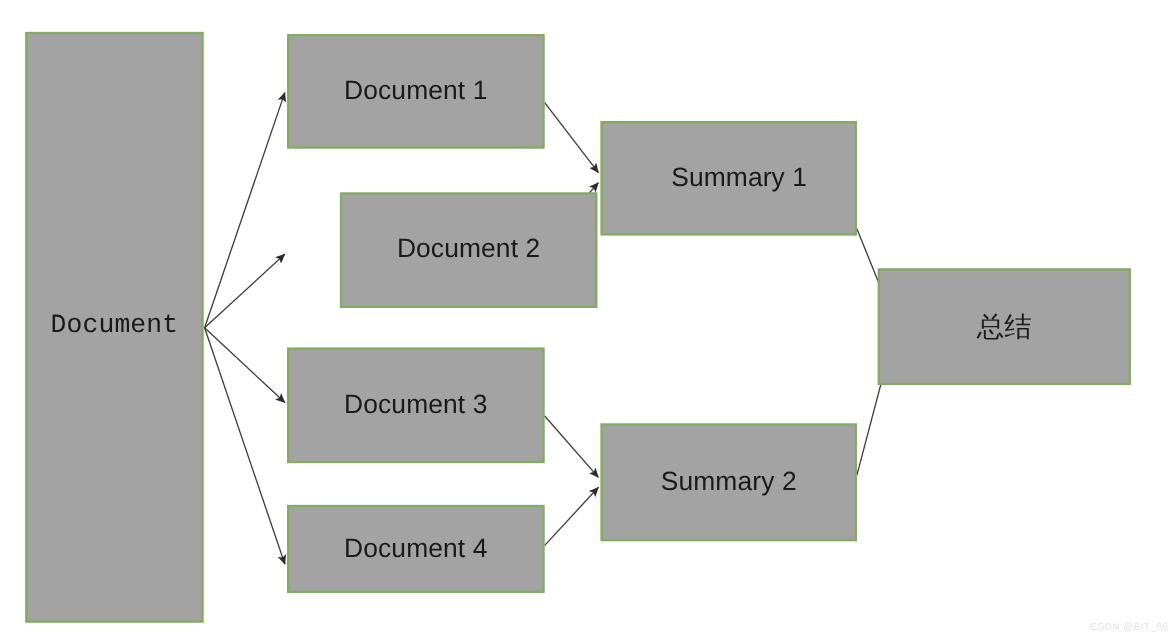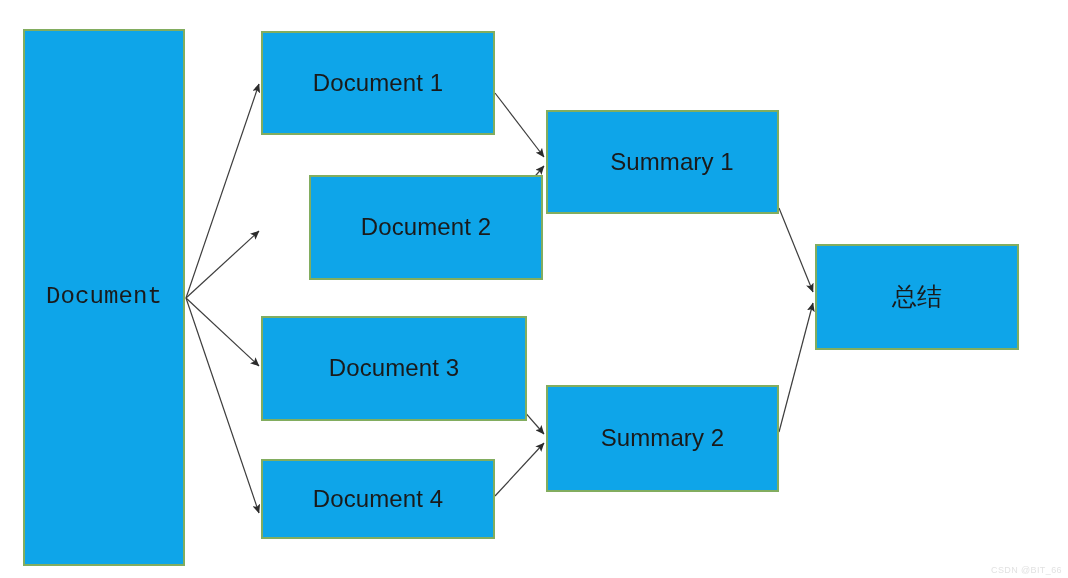--- a/index.html
+++ b/index.html
@@ -22,21 +22,21 @@
     left: 0;
     top: 0;
     width: 1068px;
     height: 578px;
     pointer-events: none;
   }
   .node {
     position: absolute;
     box-sizing: border-box;
     border: 2px solid #82ad5f;
-    background: #0ea5e9;
+    background: #a3a3a3;
     display: flex;
     align-items: center;
     justify-content: center;
     color: #1a1a1a;
     font-size: 24px;
     line-height: 1.2;
     letter-spacing: 0.1px;
     white-space: nowrap;
   }
   .node.cjk {
@@ -82,32 +82,32 @@
   <div id="node-layer">
       <div class="node" style="left: 23px; top: 29px; width: 162px; height: 537px; border-color: rgb(130, 173, 95); color: rgb(26, 26, 26); font-family: Liberation Mono, monospace;">
         <span>Document</span>
       </div>
       <div class="node" style="left: 261px; top: 31px; width: 234px; height: 104px; border-color: rgb(130, 173, 95); color: rgb(26, 26, 26);">
         <span>Document 1</span>
       </div>
       <div class="node" style="left: 261px; top: 175px; width: 234px; height: 105px; border-color: rgb(130, 173, 95); color: rgb(26, 26, 26); margin-left: 48px;">
         <span>Document 2</span>
       </div>
-      <div class="node" style="left: 261px; top: 316px; width: 266px; height: 105px; border-color: rgb(130, 173, 95); color: rgb(26, 26, 26);">
+      <div class="node" style="left: 261px; top: 316px; width: 234px; height: 105px; border-color: rgb(130, 173, 95); color: rgb(26, 26, 26);">
         <span>Document 3</span>
       </div>
       <div class="node" style="left: 261px; top: 459px; width: 234px; height: 80px; border-color: rgb(130, 173, 95); color: rgb(26, 26, 26);">
         <span>Document 4</span>
       </div>
       <div class="node" style="left: 546px; top: 110px; width: 233px; height: 104px; border-color: rgb(130, 173, 95); color: rgb(26, 26, 26); padding-left: 19px;">
         <span>Summary 1</span>
       </div>
       <div class="node" style="left: 546px; top: 385px; width: 233px; height: 107px; border-color: rgb(130, 173, 95); color: rgb(26, 26, 26);">
         <span>Summary 2</span>
       </div>
-      <div class="node cjk" style="left: 815px; top: 244px; width: 204px; height: 106px; border-color: rgb(130, 173, 95); color: rgb(26, 26, 26);">
+      <div class="node cjk" style="left: 798px; top: 244px; width: 230px; height: 106px; border-color: rgb(130, 173, 95); color: rgb(26, 26, 26);">
         <span>总结</span>
       </div>
     </div>
 
   <div id="watermark">CSDN @BIT_66</div>
 
 </div>
 
 </body></html>

